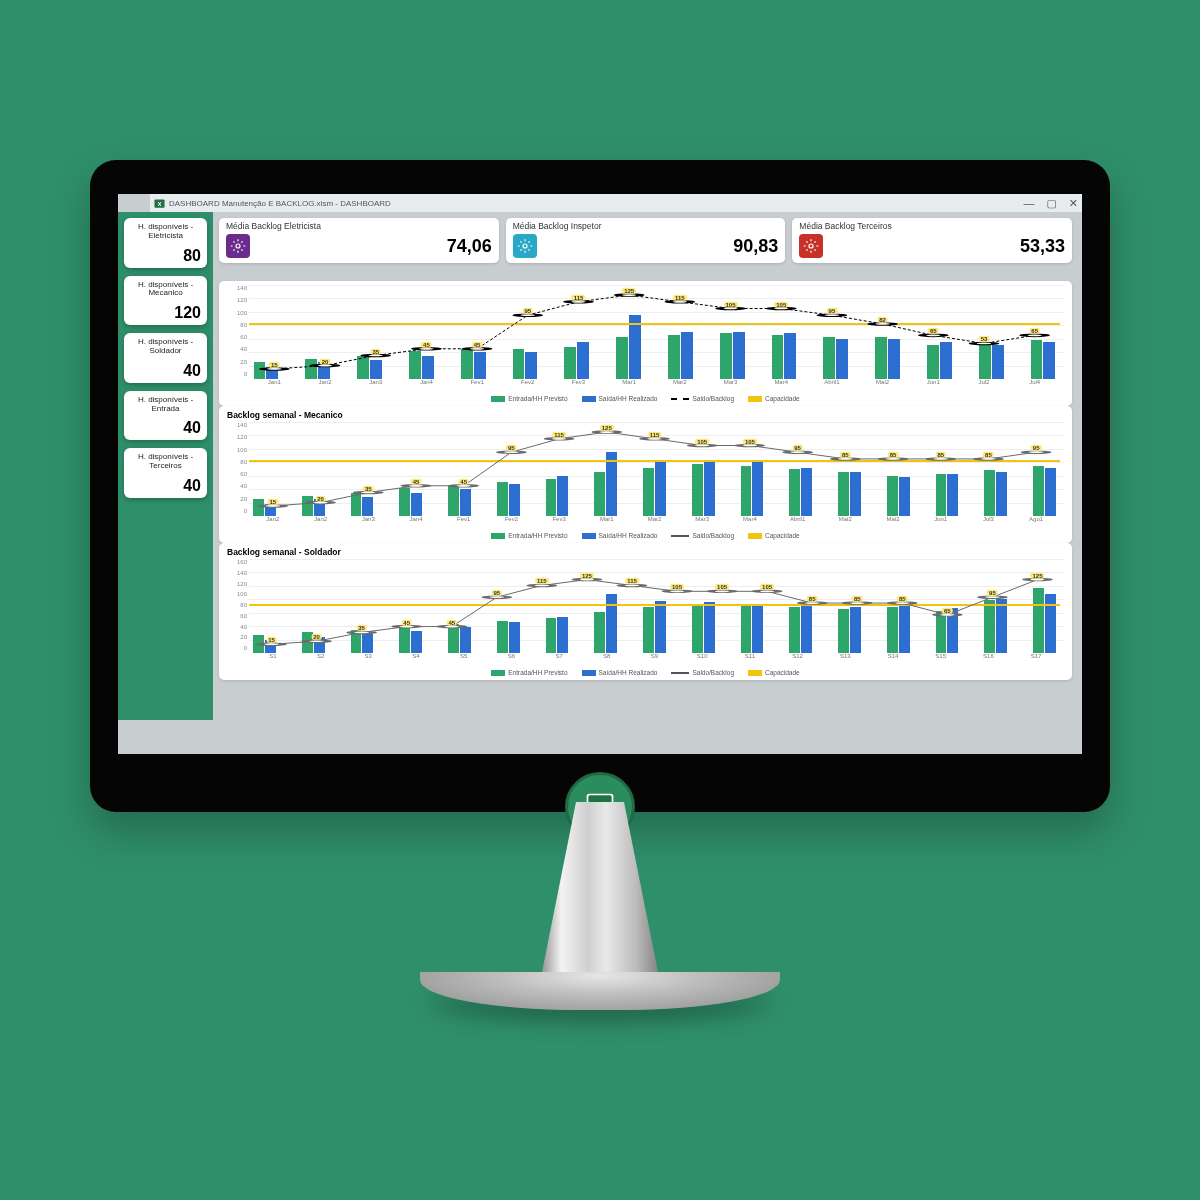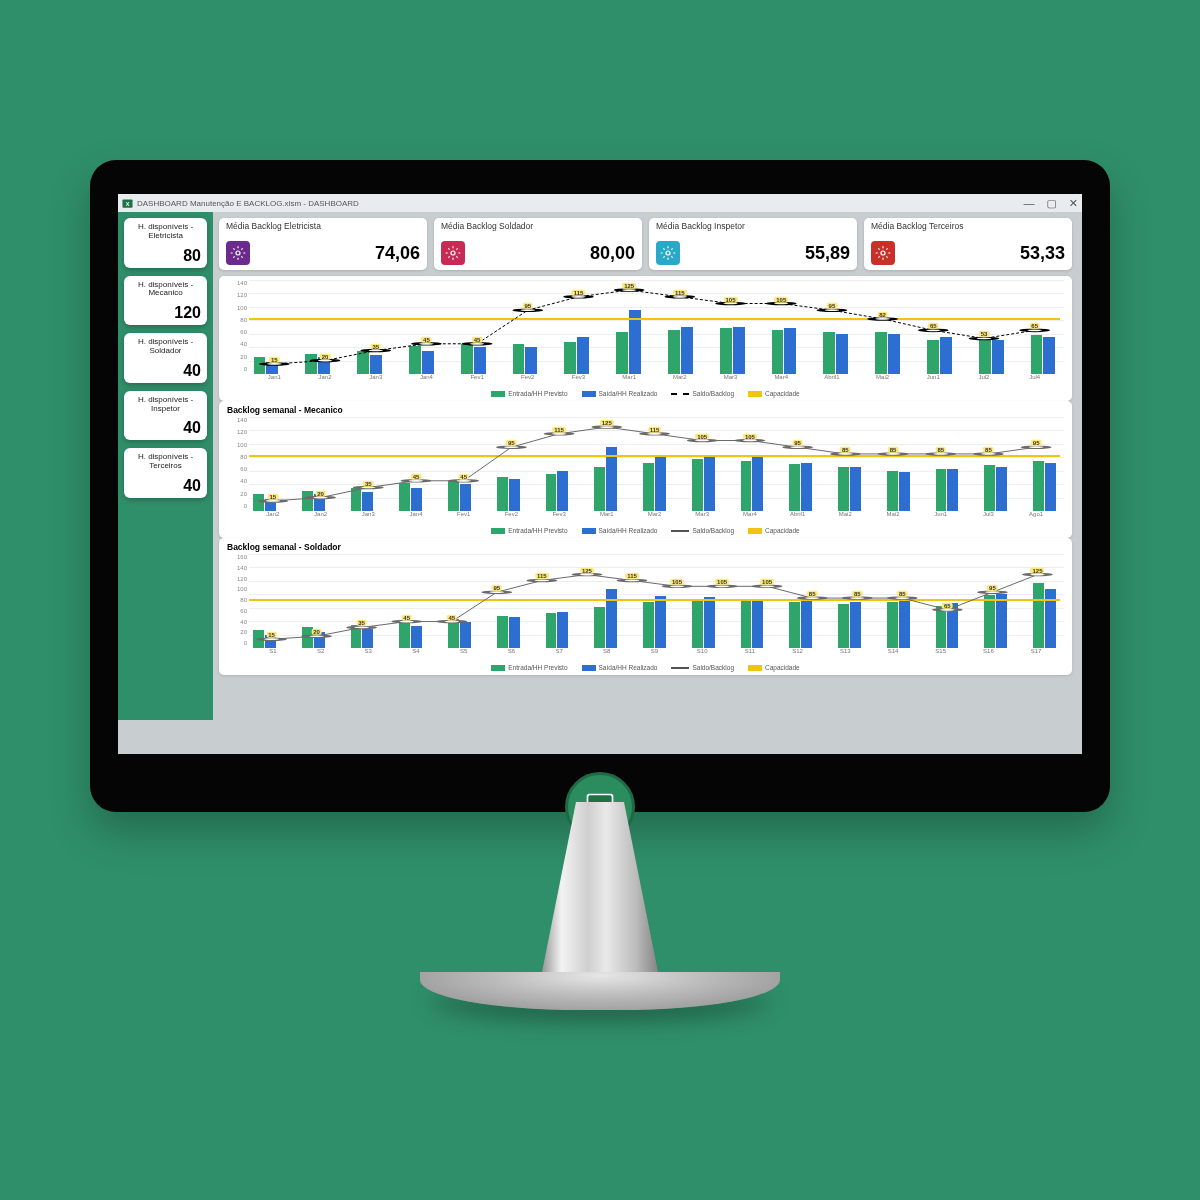--- a/index.html
+++ b/index.html
@@ -72,20 +72,21 @@
 
   
   .titlebar {
     height: 18px;
     background: #e9ecee;
     display: flex;
     align-items: center;
     padding: 0 4px;
     font-size: 8px;
     color: #555;
+    margin-left: 32px;
   }
   .titlebar .xlicon { width: 11px; height: 11px; margin-right: 4px; }
   .win-controls { margin-left: auto; display: flex; gap: 12px; font-size: 11px; color: #555; }
 
   
   .headerbar {
     height: 34px;
     background: #2f8f6a;
     display: flex;
     align-items: center;
@@ -120,37 +121,37 @@
     box-shadow: 0 2px 5px rgba(0,0,0,.25);
   }
   .sidecard .sl { font-size: 8px; color: #222; line-height: 1.1; text-align: center; }
   .sidecard .sv { font-size: 16px; font-weight: 800; text-align: right; margin-top: 6px; }
 
   .main {
     flex: 1;
     padding: 6px 10px 0 6px;
     display: flex;
     flex-direction: column;
-    gap: 6px;
+    gap: 18px;
     overflow: hidden;
   }
 
   
   .kpirow { display: flex; gap: 7px; }
   .kpi {
     flex: 1;
     background: #fff;
     border-radius: 5px;
     padding: 3px 7px 5px 7px;
     display: flex;
     flex-direction: column;
     box-shadow: 0 1px 3px rgba(0,0,0,.15);
   }
   .kpi .klabel { font-size: 8.5px; color: #333; margin-bottom: 3px; }
-  .kpi .krow { display: flex; align-items: center; justify-content: space-between; margin-top: 7px; }
+  .kpi .krow { display: flex; align-items: center; justify-content: space-between; }
   .kpi .kicon { width: 24px; height: 24px; border-radius: 4px; display:flex;align-items:center;justify-content:center; }
   .kpi .kval { font-size: 18px; font-weight: 800; }
   .kpi .kicon svg { width: 16px; height: 16px; }
 
   
   .chartcard {
     background: #fff;
     border-radius: 5px;
     padding: 4px 8px 0 8px;
     box-shadow: 0 1px 3px rgba(0,0,0,.12);
@@ -278,21 +279,21 @@
             </div>
             <div class="sidecard">
               <div class="sl">H. disponíveis - Mecanico</div>
               <div class="sv">120</div>
             </div>
             <div class="sidecard">
               <div class="sl">H. disponíveis - Soldador</div>
               <div class="sv">40</div>
             </div>
             <div class="sidecard">
-              <div class="sl">H. disponíveis - Inspetor</div>
+              <div class="sl">H. disponíveis - Entrada</div>
               <div class="sv">40</div>
             </div>
             <div class="sidecard">
               <div class="sl">H. disponíveis - Terceiros</div>
               <div class="sv">40</div>
             </div>
           </div>
 
         <div class="main">
           <div class="kpirow" id="kpirow">
@@ -302,41 +303,29 @@
       <span class="kicon" style="background:#6b2a8c">
                     <svg viewBox="0 0 24 24" fill="none" stroke="#fff" stroke-width="1.8">
                       <circle cx="12" cy="12" r="3"></circle>
                       <path d="M12 2v3M12 19v3M4 12H1M23 12h-3M5 5l2 2M17 17l2 2M19 5l-2 2M7 17l-2 2"></path>
                     </svg>
                   </span>
       <span class="kval">74,06</span>
     </div>
               </div>
               <div class="kpi">
-    <div class="klabel">Média Backlog Soldador</div>
-    <div class="krow">
-      <span class="kicon" style="background:#c72a55">
-                    <svg viewBox="0 0 24 24" fill="none" stroke="#fff" stroke-width="1.8">
-                      <circle cx="12" cy="12" r="3"></circle>
-                      <path d="M12 2v3M12 19v3M4 12H1M23 12h-3M5 5l2 2M17 17l2 2M19 5l-2 2M7 17l-2 2"></path>
-                    </svg>
-                  </span>
-      <span class="kval">80,00</span>
-    </div>
-              </div>
-              <div class="kpi">
     <div class="klabel">Média Backlog Inspetor</div>
     <div class="krow">
       <span class="kicon" style="background:#2aa8c7">
                     <svg viewBox="0 0 24 24" fill="none" stroke="#fff" stroke-width="1.8">
                       <circle cx="12" cy="12" r="3"></circle>
                       <path d="M12 2v3M12 19v3M4 12H1M23 12h-3M5 5l2 2M17 17l2 2M19 5l-2 2M7 17l-2 2"></path>
                     </svg>
                   </span>
-      <span class="kval">55,89</span>
+      <span class="kval">90,83</span>
     </div>
               </div>
               <div class="kpi">
     <div class="klabel">Média Backlog Terceiros</div>
     <div class="krow">
       <span class="kicon" style="background:#c7312a">
                     <svg viewBox="0 0 24 24" fill="none" stroke="#fff" stroke-width="1.8">
                       <circle cx="12" cy="12" r="3"></circle>
                       <path d="M12 2v3M12 19v3M4 12H1M23 12h-3M5 5l2 2M17 17l2 2M19 5l-2 2M7 17l-2 2"></path>
                     </svg>

